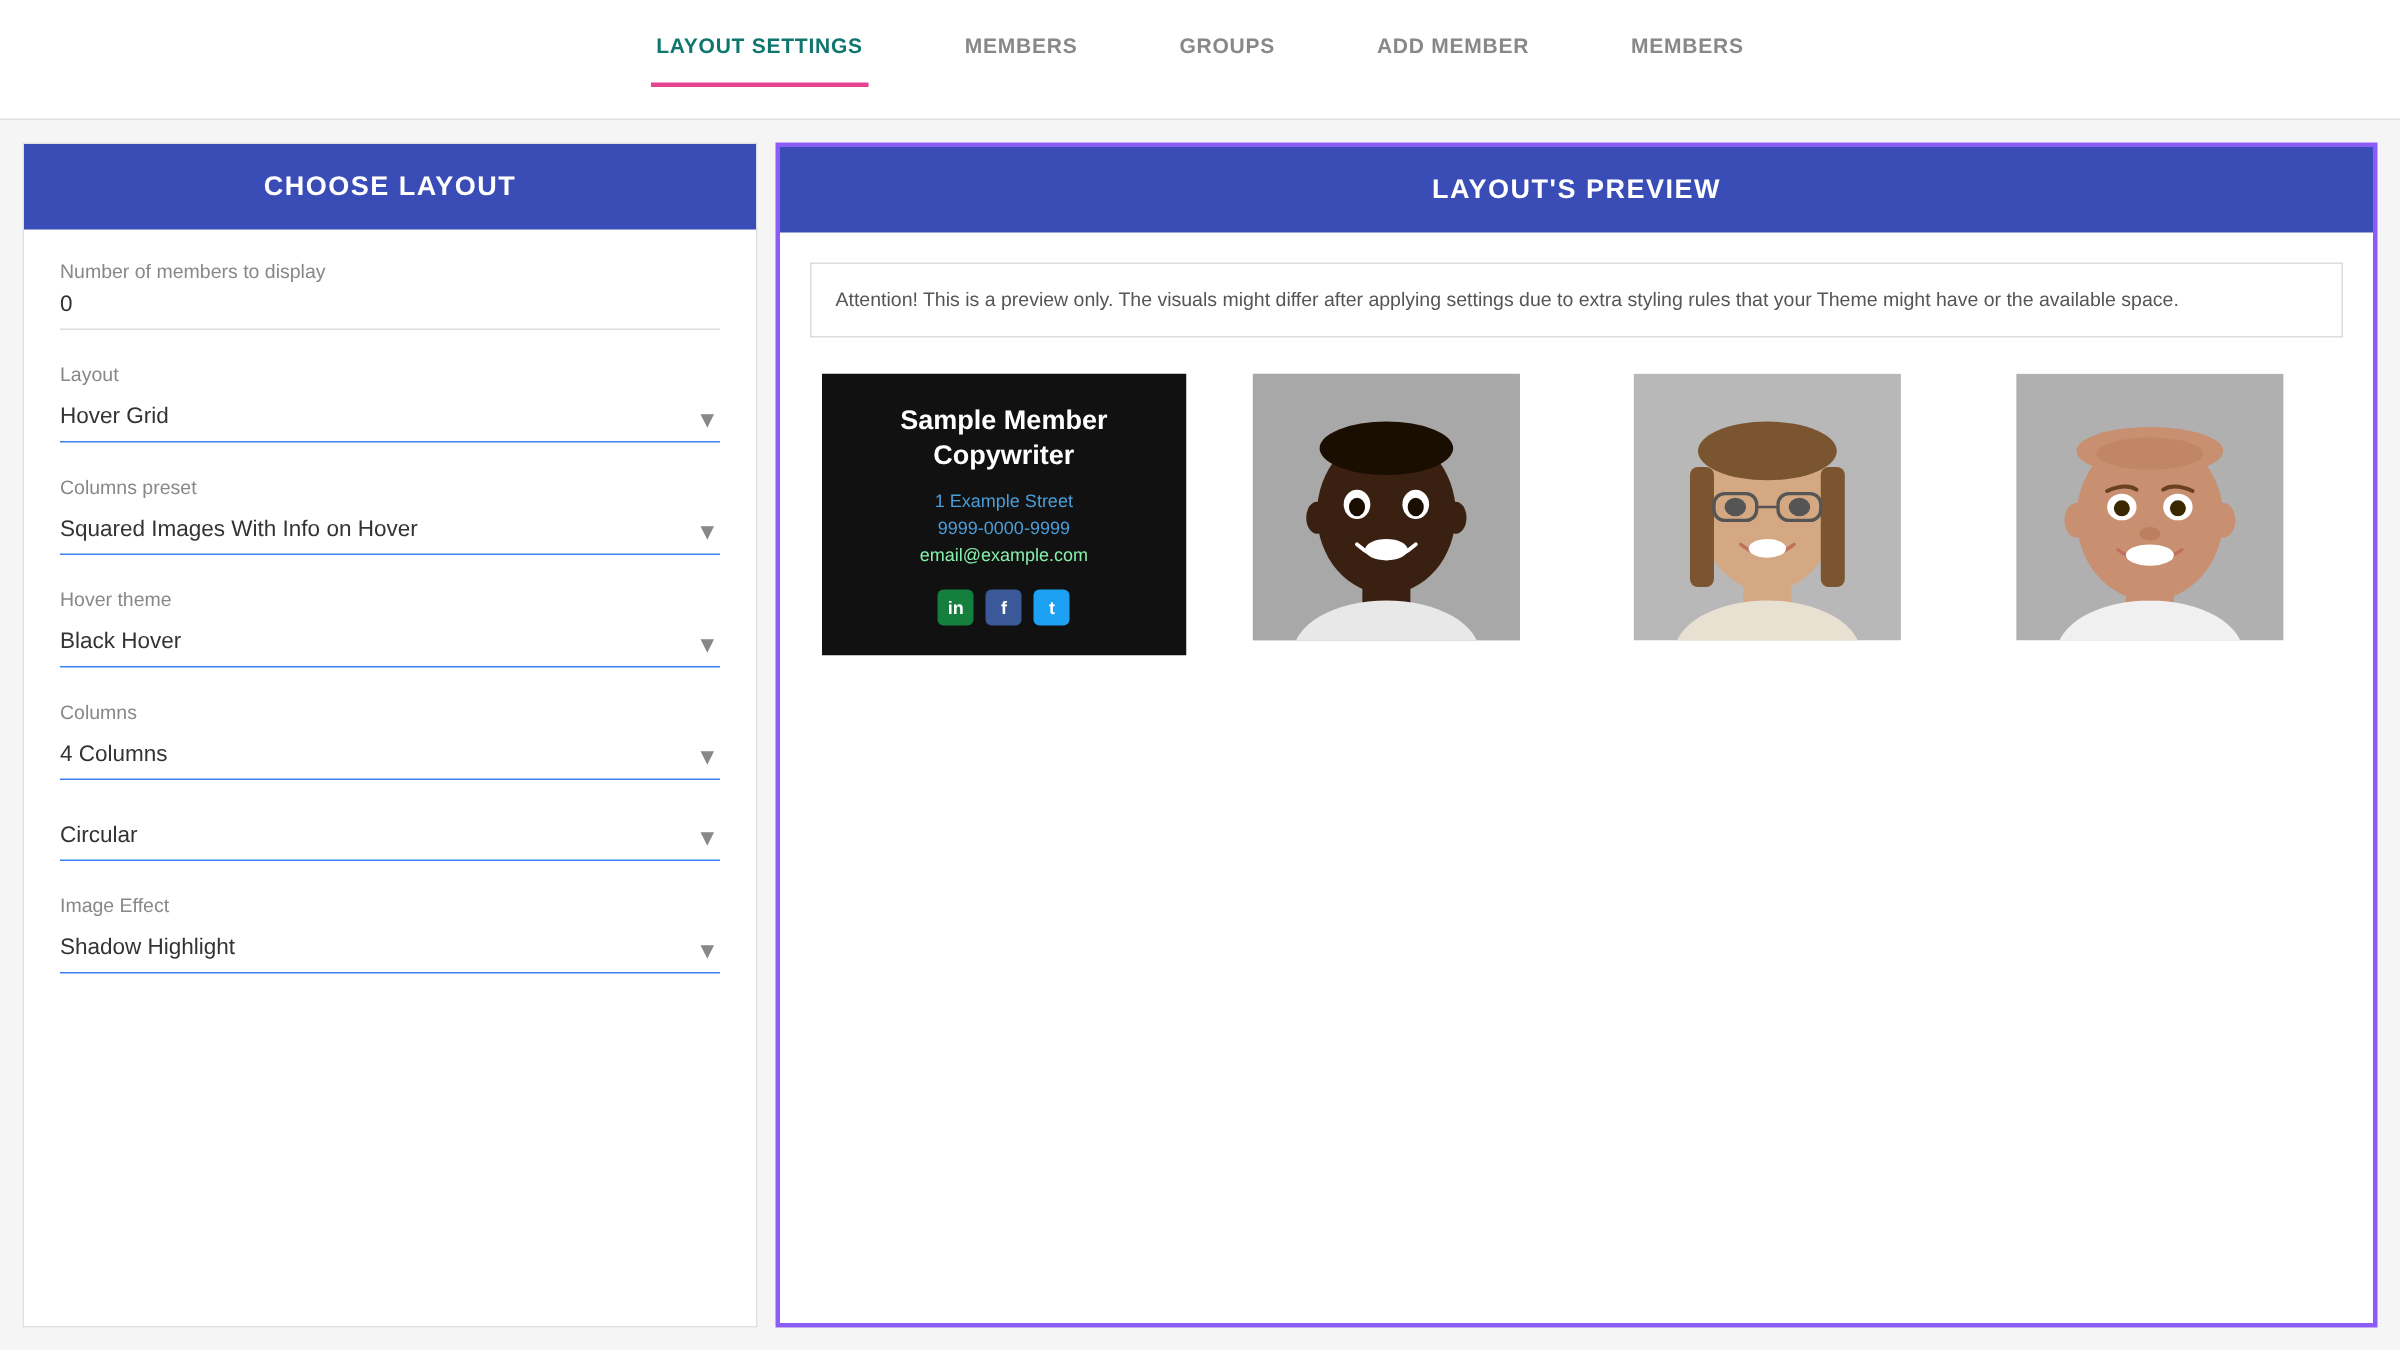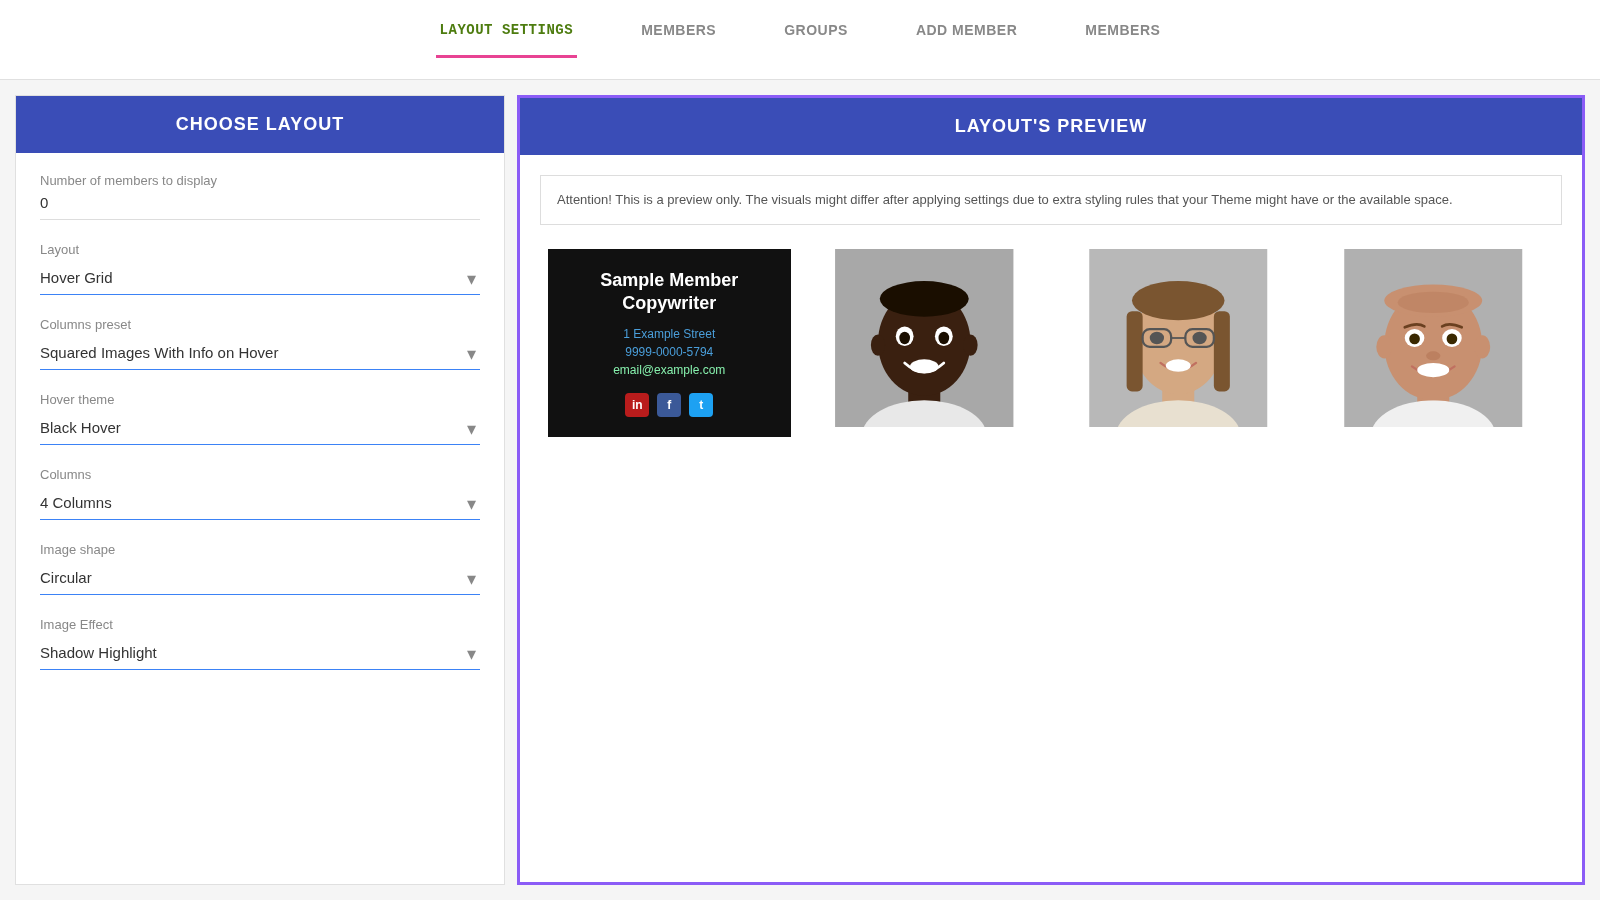--- a/index.html
+++ b/index.html
@@ -20,22 +20,21 @@
       font-size: 14px;
       font-weight: 600;
       letter-spacing: 0.5px;
       color: #888;
       cursor: pointer;
       padding: 0 4px 20px 4px;
       text-decoration: none;
       position: relative;
     }
     .nav-tab.active {
-      color: #4d7c0f;
-      font-family: Liberation Mono, monospace;
+      color: #0f766e;
     }
     .nav-tab.active::after {
       content: '';
       position: absolute;
       bottom: 0;
       left: 0;
       right: 0;
       height: 3px;
       background: #e84393;
     }
@@ -186,21 +185,21 @@
       width: 24px;
       height: 24px;
       border-radius: 4px;
       display: flex;
       align-items: center;
       justify-content: center;
       font-size: 12px;
       font-weight: bold;
       color: #fff;
     }
-    .social-linkedin { background: #b91c1c; }
+    .social-linkedin { background: #15803d; }
     .social-facebook { background: #3b5998; }
     .social-twitter { background: #1da1f2; }
     
     .face-svg {
       width: 100%;
       height: 178px;
     }
   </style>
 </head>
 <body>
@@ -269,21 +268,20 @@
             <option>2 Columns</option>
             <option>3 Columns</option>
             <option selected="">4 Columns</option>
             <option>5 Columns</option>
           </select>
           <span class="select-arrow">▾</span>
         </div>
       </div>
 
       <div class="form-group">
-        <label class="form-label">Image shape</label>
         <div class="form-select-wrapper">
           <select class="form-select">
             <option>Circular</option>
             <option>Square</option>
             <option>Rounded</option>
           </select>
           <span class="select-arrow">▾</span>
         </div>
       </div>
 
@@ -308,21 +306,21 @@
     <div class="right-panel-body">
 
       <div class="preview-notice">Attention! This is a preview only. The visuals might differ after applying settings due to extra styling rules that your Theme might have or the available space.</div>
 
       <div class="member-grid">
 
         <div class="member-card">
           <div class="member-card-hover">
             <div class="member-name">Sample Member Copywriter</div>
             <div class="member-address">1 Example Street</div>
-            <div class="member-phone">9999-0000-5794</div>
+            <div class="member-phone">9999-0000-9999</div>
             <div class="member-email">email@example.com</div>
             <div class="social-icons">
               <div class="social-icon social-linkedin">in</div>
               <div class="social-icon social-facebook">f</div>
               <div class="social-icon social-twitter">t</div>
             </div>
           </div>
         </div>
 
         <div class="member-card">

